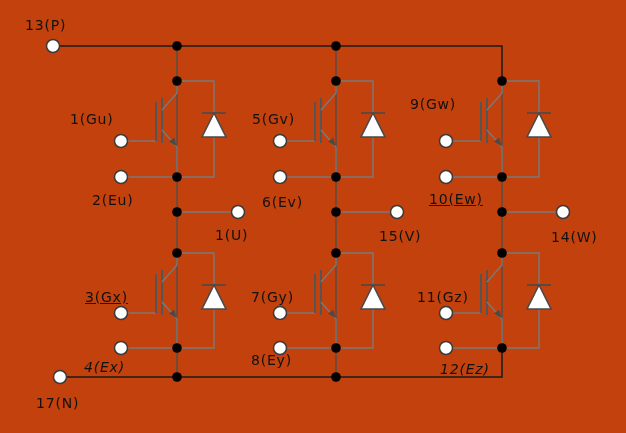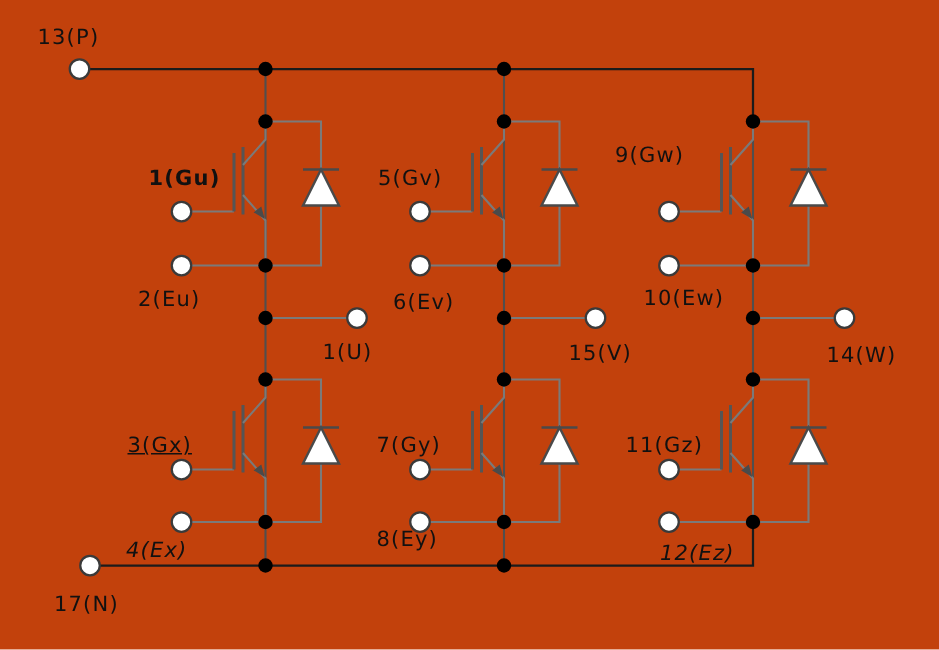--- a/index.html
+++ b/index.html
@@ -138,30 +138,30 @@
       <circle cx="502" cy="81" r="4.8" fill="#000000"></circle>
       <circle cx="502" cy="177" r="4.8" fill="#000000"></circle>
       <circle cx="502" cy="212" r="4.8" fill="#000000"></circle>
       <circle cx="502" cy="253" r="4.8" fill="#000000"></circle>
       <circle cx="502" cy="348" r="4.8" fill="#000000"></circle>
       <circle cx="53" cy="46" r="6.5" fill="#ffffff" stroke="#3a3a3a" stroke-width="1.5"></circle>
       <circle cx="60" cy="377" r="6.5" fill="#ffffff" stroke="#3a3a3a" stroke-width="1.5"></circle>
     </svg>
   <div id="labels">
       <div class="term-label" style="left: 25px; top: 17px;">13(P)</div>
-      <div class="term-label" style="left: 99px; top: 111px; font-weight: bold;">1(Gu)</div>
+      <div class="term-label" style="left: 70px; top: 111px;">1(Gu)</div>
       <div class="term-label" style="left: 92px; top: 192px;">2(Eu)</div>
       <div class="term-label" style="left: 215px; top: 227px;">1(U)</div>
       <div class="term-label" style="left: 85px; top: 289px; text-decoration: underline;">3(Gx)</div>
       <div class="term-label" style="left: 84px; top: 359px; font-style: italic;">4(Ex)</div>
       <div class="term-label" style="left: 36px; top: 395px;">17(N)</div>
       <div class="term-label" style="left: 252px; top: 111px;">5(Gv)</div>
       <div class="term-label" style="left: 262px; top: 194px;">6(Ev)</div>
       <div class="term-label" style="left: 379px; top: 228px; text-align: right;">15(V)</div>
       <div class="term-label" style="left: 251px; top: 289px;">7(Gy)</div>
       <div class="term-label" style="left: 251px; top: 352px;">8(Ey)</div>
       <div class="term-label" style="left: 410px; top: 96px;">9(Gw)</div>
-      <div class="term-label" style="left: 429px; top: 191px;">10(Ew)</div>
+      <div class="term-label" style="left: 429px; top: 191px; text-decoration: underline;">10(Ew)</div>
       <div class="term-label" style="left: 551px; top: 229px;">14(W)</div>
       <div class="term-label" style="left: 417px; top: 289px;">11(Gz)</div>
       <div class="term-label" style="left: 440px; top: 361px; font-style: italic;">12(Ez)</div>
     </div>
 </div>
 
 </body></html>

